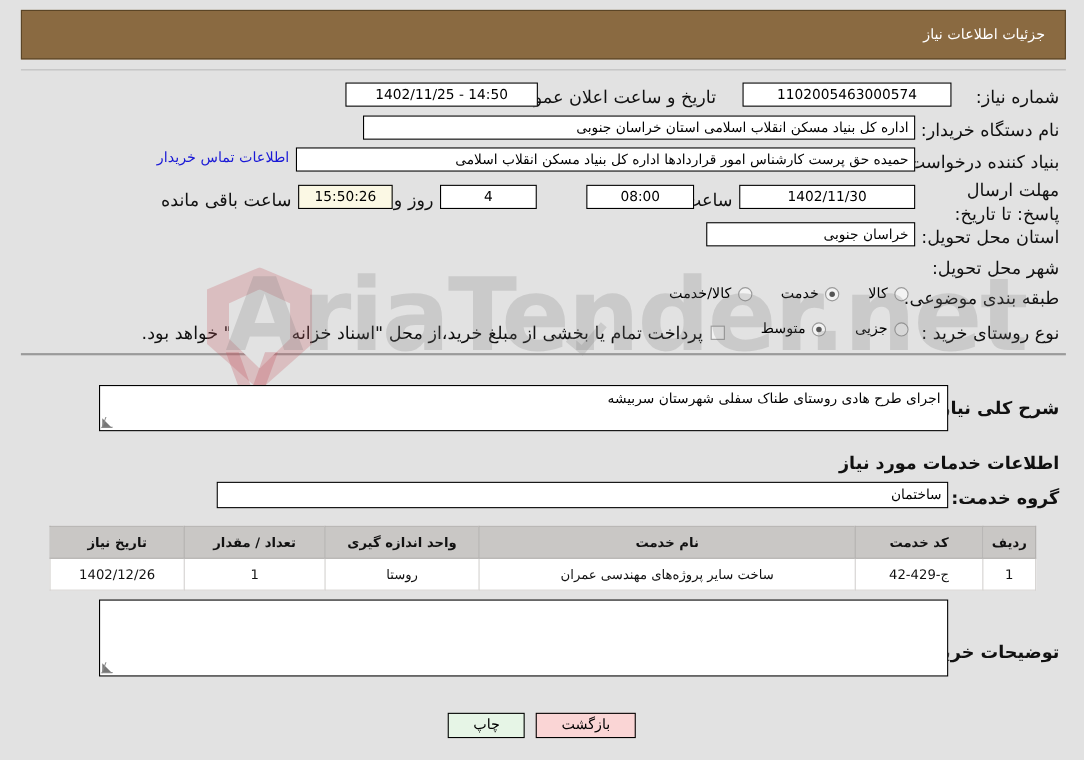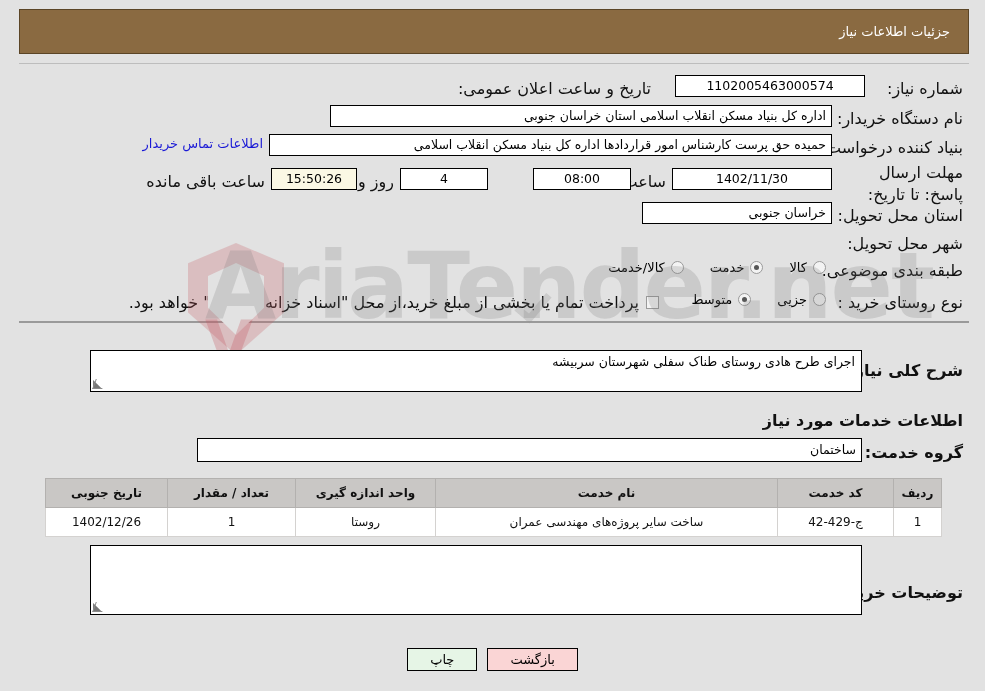--- a/index.html
+++ b/index.html
@@ -242,20 +242,21 @@
   <div class="panel-top">
 
     <div class="row" style="top:14px; right:6px;">
       <span class="lbl">شماره نیاز:</span>
     </div>
     <div class="box" style="position:absolute; top:11px; right:104px; width:190px;">1102005463000574</div>
 
     <div class="row" style="top:14px; right:318px;">
       <span class="lbl">تاریخ و ساعت اعلان عمومی:</span>
     </div>
+    <div class="box" style="position:absolute; top:11px; right:480px; width:175px;">14:50 - 1402/11/25</div>
 
     <div class="row" style="top:44px; right:6px;">
       <span class="lbl">نام دستگاه خریدار:</span>
     </div>
     <div class="box rtl-text" style="position:absolute; top:41px; right:137px; width:502px;margin-left:44px;">اداره کل بنیاد مسکن انقلاب اسلامی استان خراسان جنوبی</div>
 
     <div class="row" style="top:73px; right:6px;">
       <span class="lbl">بنیاد کننده درخواست:</span>
     </div>
     <div class="box rtl-text" style="position:absolute; top:70px; right:137px; width:563px;">حمیده حق پرست کارشناس امور قراردادها اداره کل بنیاد مسکن انقلاب اسلامی</div>
@@ -340,21 +341,21 @@
     <div class="box rtl-text" style="position:absolute; top:108px; right:107px; width:665px; height:24px; line-height:22px;">ساختمان</div>
 
     <table class="data">
       <thead>
         <tr>
           <th style="width:48px;">ردیف</th>
           <th style="width:116px;">کد خدمت</th>
           <th>نام خدمت</th>
           <th style="width:140px;">واحد اندازه گیری</th>
           <th style="width:128px;">تعداد / مقدار</th>
-          <th style="width:122px;">تاریخ جنوبی</th>
+          <th style="width:122px;">تاریخ نیاز</th>
         </tr>
       </thead>
       <tbody>
         <tr>
           <td>1</td>
           <td>ج-429-42</td>
           <td>ساخت سایر پروژه‌های مهندسی عمران</td>
           <td>روستا</td>
           <td>1</td>
           <td>1402/12/26</td>

